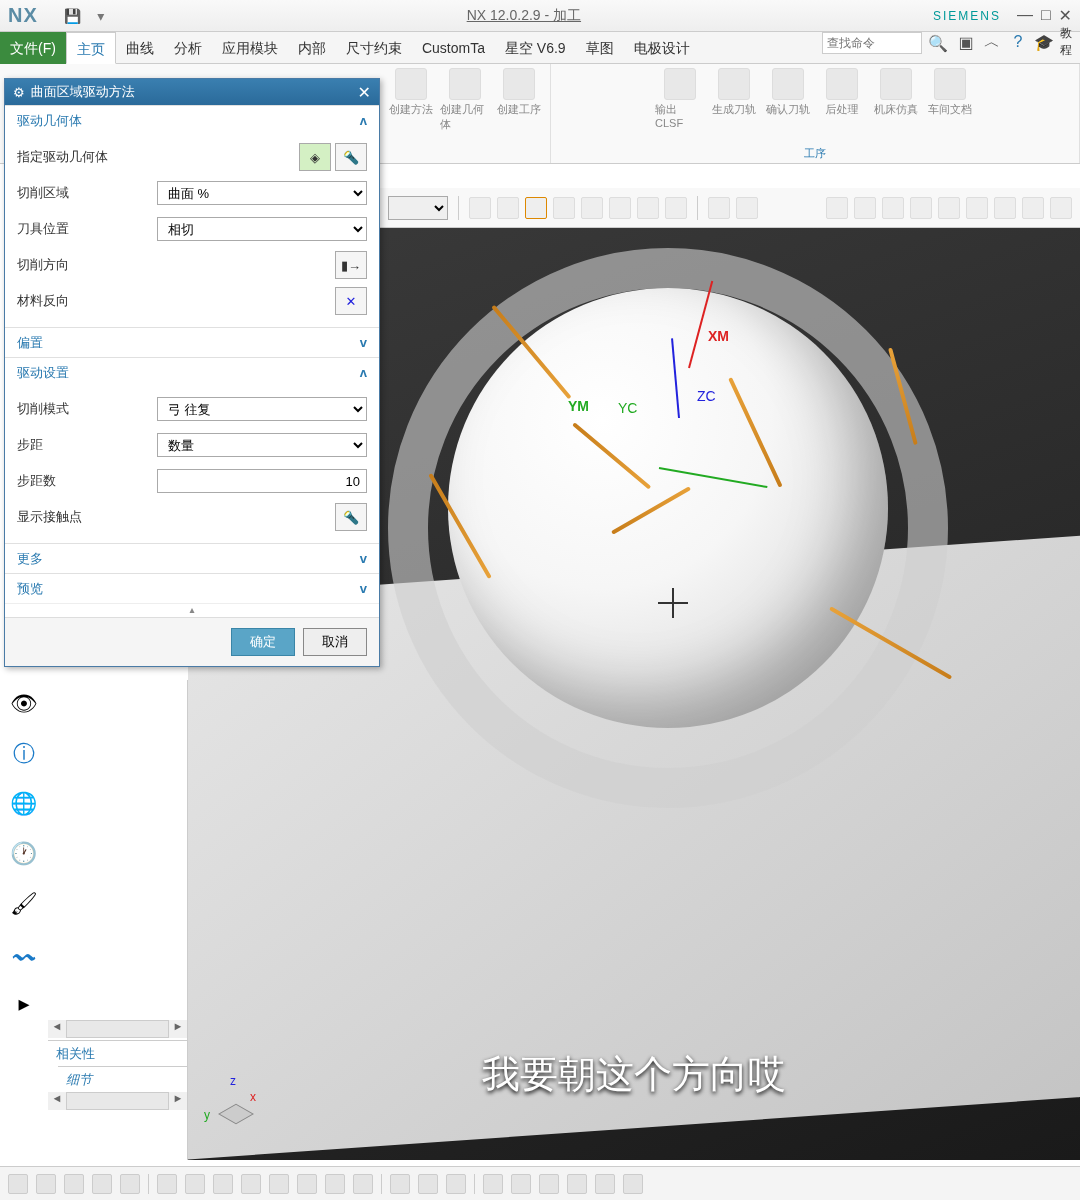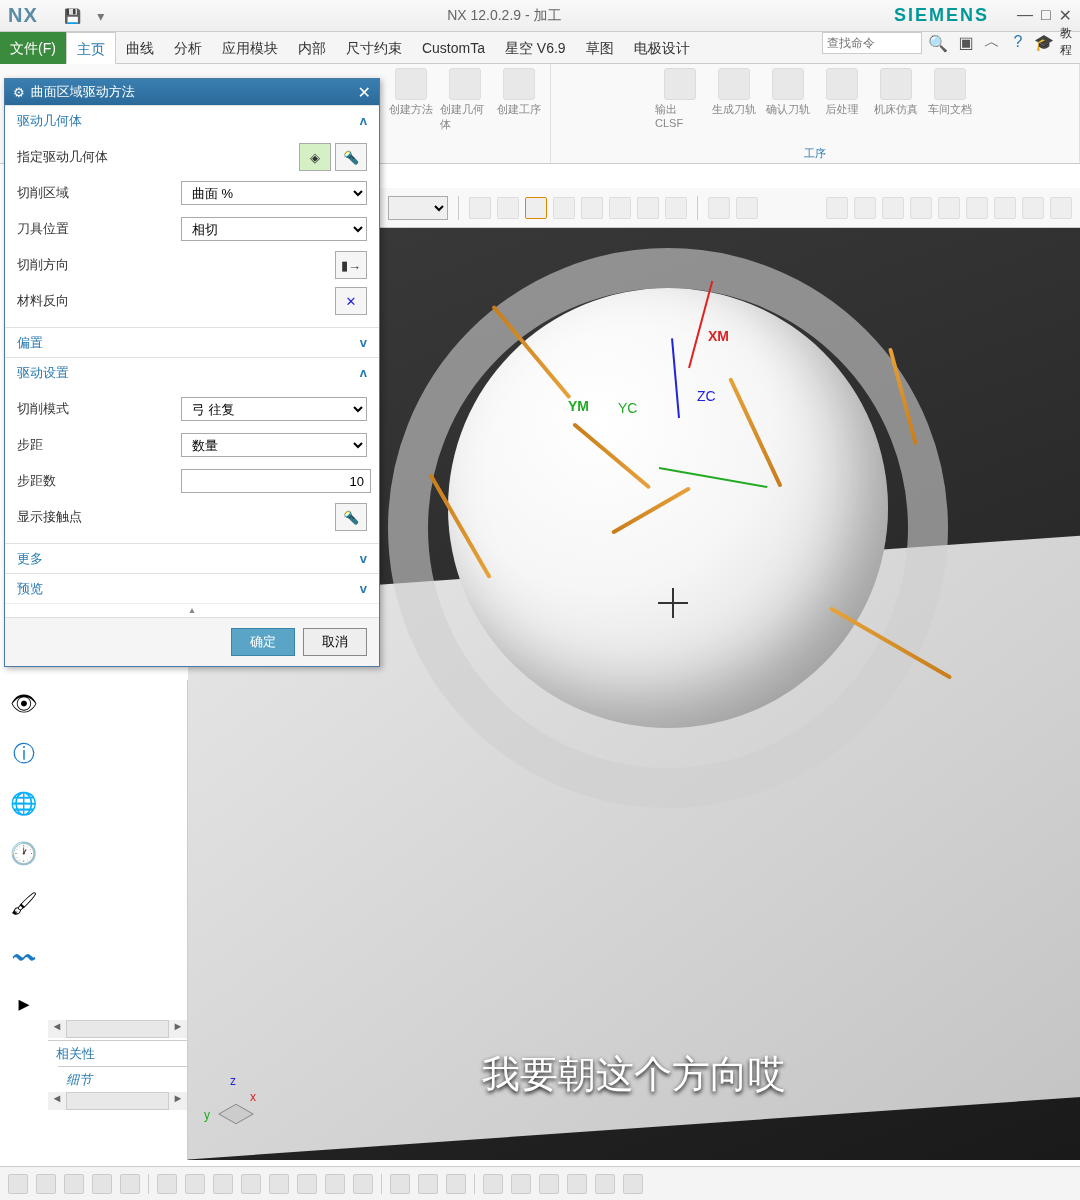--- a/index.html
+++ b/index.html
@@ -2,22 +2,22 @@
 <html><head>
 <meta charset="utf-8">
 <style>
 * { margin:0; padding:0; box-sizing:border-box; font-family:"Microsoft YaHei",Arial,sans-serif; }
 body { width:1080px; height:1200px; background:#fff; overflow:hidden; position:relative; }
 
 
 .title-bar { height:32px; background:linear-gradient(#f9f9f9,#eeeeee); display:flex; align-items:center; padding:0 8px; border-bottom:1px solid #ccc; }
 .nx-logo { color:#5b8ca5; font-weight:bold; font-size:20px; letter-spacing:1px; margin-right:21px; }
 .tb-icon { width:20px; height:20px; margin:0 4px; display:flex; align-items:center; justify-content:center; color:#777; font-size:14px; }
-.title-text { flex:1; text-align:center; color:#666; font-size:14px; }
-.siemens { color:#009999; font-weight:bold; letter-spacing:2px; font-size:18px; margin-right:28px; }
+.title-text { flex:1; text-align:center; color:#666; font-size:14px;text-decoration:underline; }
+.siemens { color:#009999; font-weight:normal; letter-spacing:2px; font-size:12px; margin-right:16px; }
 .win-btns { display:flex; gap:8px; color:#555; font-size:16px; }
 
 
 .menu-tabs { height:32px; background:#f5f5f5; display:flex; align-items:flex-start; border-bottom:1px solid #ccc; }
 .menu-tab { padding:0 10px; height:32px; line-height:32px; font-size:14px; color:#333; cursor:pointer; }
 .menu-tab.file { background:#3b8b3e; color:#fff; }
 .menu-tab.active { background:#fff; border:1px solid #ccc; border-bottom:1px solid #fff; color:#2a7ab0; }
 .search-cmd { margin-left:auto; display:flex; align-items:center; gap:6px; margin-right:8px; }
 .search-cmd input { width:100px; height:22px; border:1px solid #ccc; padding:0 4px; font-size:12px; color:#999; }
 .help-icons { display:flex; gap:6px; align-items:center; color:#555; }
@@ -35,21 +35,21 @@
 .dialog { position:absolute; left:4px; top:78px; width:376px; background:#fff; border:1px solid #4a7ba6; box-shadow:2px 2px 6px rgba(0,0,0,0.3); z-index:100; }
 .dialog-title { height:26px; background:linear-gradient(#3a7fb0,#2a6a9a); color:#fff; display:flex; align-items:center; padding:0 8px; font-size:13px; }
 .dialog-title .gear { margin-right:6px; }
 .dialog-title .close { margin-left:auto; cursor:pointer; font-size:16px; }
 .dialog-body { padding:0; }
 .sect-hdr { height:30px; display:flex; align-items:center; padding:0 12px; color:#2a7ab0; font-size:13px; cursor:pointer; border-top:1px solid #e0e0e0;}
 .sect-hdr .chev { margin-left:auto; color:#2a7ab0; font-weight:bold; }
 .sect-body { padding:4px 12px 8px 12px; }
 .row { display:flex; align-items:center; height:36px; font-size:13px; color:#333; }
 .row .lbl { flex:0 0 140px; }
-.row select, .row input[type=text] { flex:1; height:24px; border:1px solid #aaa; padding:0 6px; font-size:13px; background:#fff;margin-left:24px;}
+.row select, .row input[type=text] { flex:1; height:24px; border:1px solid #aaa; padding:0 6px; font-size:13px; background:#fff;}
 .row input[type=text] { text-align:right; }
 .row .ico-btn { width:32px; height:28px; border:1px solid #aaa; margin-left:4px; display:flex; align-items:center; justify-content:center; background:#f5f5f5; cursor:pointer; }
 .dialog-footer { display:flex; justify-content:flex-end; gap:8px; padding:10px 12px; border-top:1px solid #ddd; background:#f5f5f5;}
 .dialog-footer button { width:64px; height:28px; border:1px solid #888; background:#eee; font-size:13px; cursor:pointer;}
 .dialog-footer button.primary { background:#5aa5c7; color:#fff; border-color:#3a85a7; }
 .collapse-handle { height:14px; text-align:center; color:#888; font-size:10px; cursor:pointer; border-top:1px solid #eee;}
 
 
 .left-rail { position:absolute; left:0; top:680px; width:48px; display:flex; flex-direction:column; align-items:center; gap:14px; padding-top:6px;}
 .left-rail .rail-ico { width:36px; height:36px; display:flex; align-items:center; justify-content:center; font-size:22px;}

